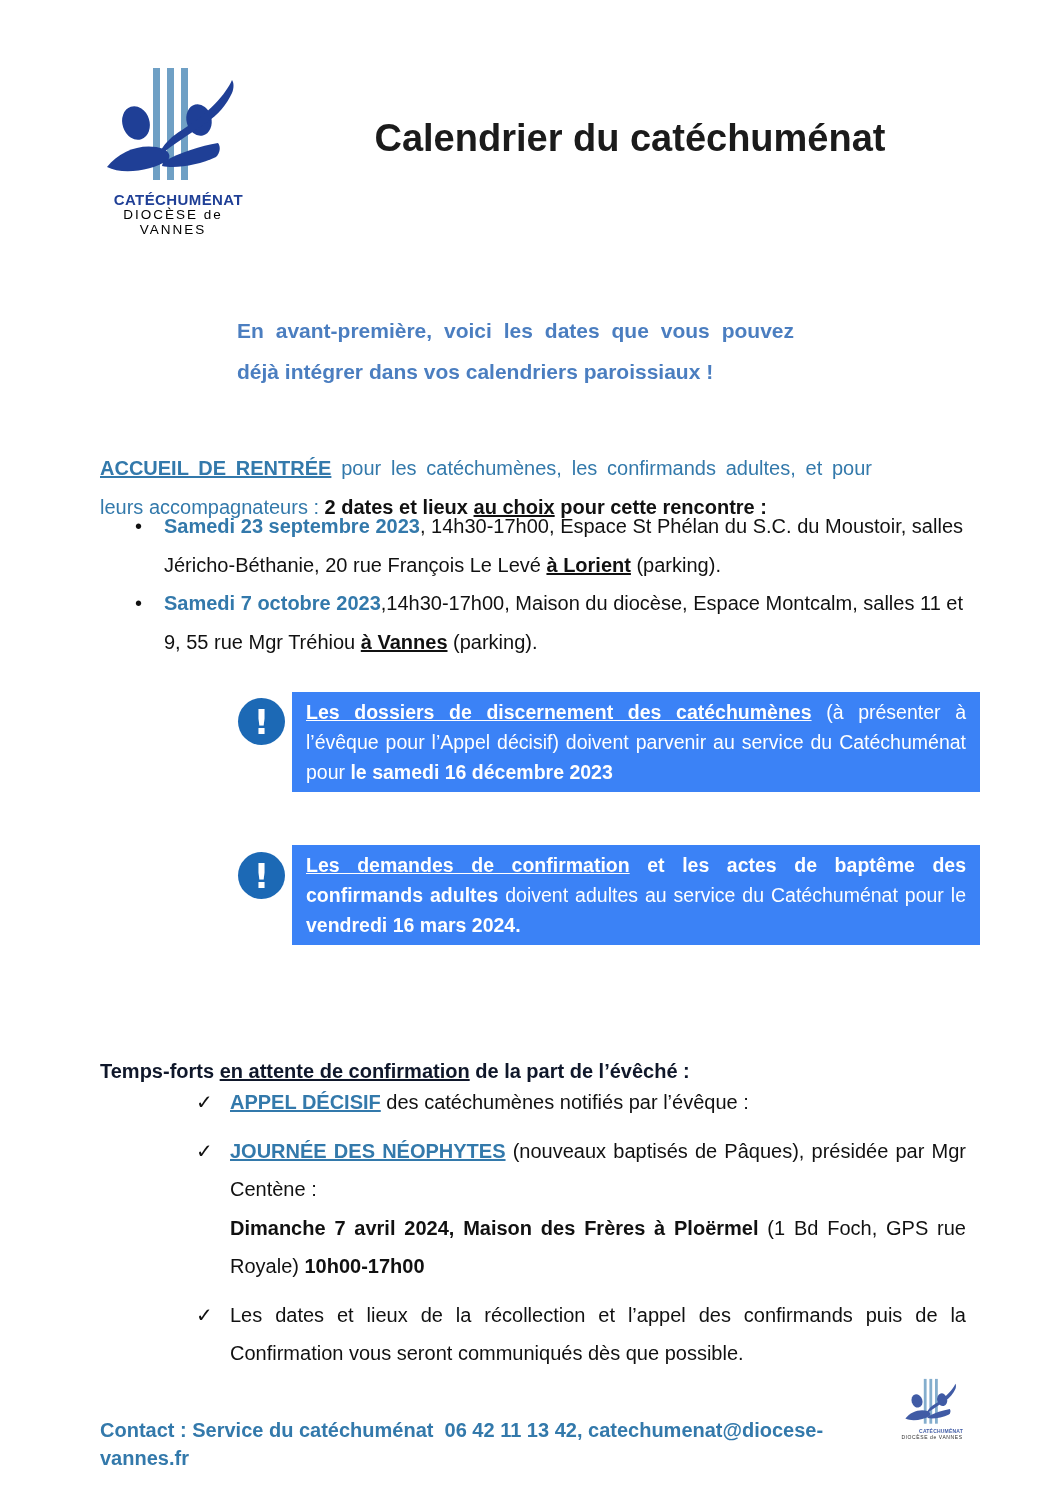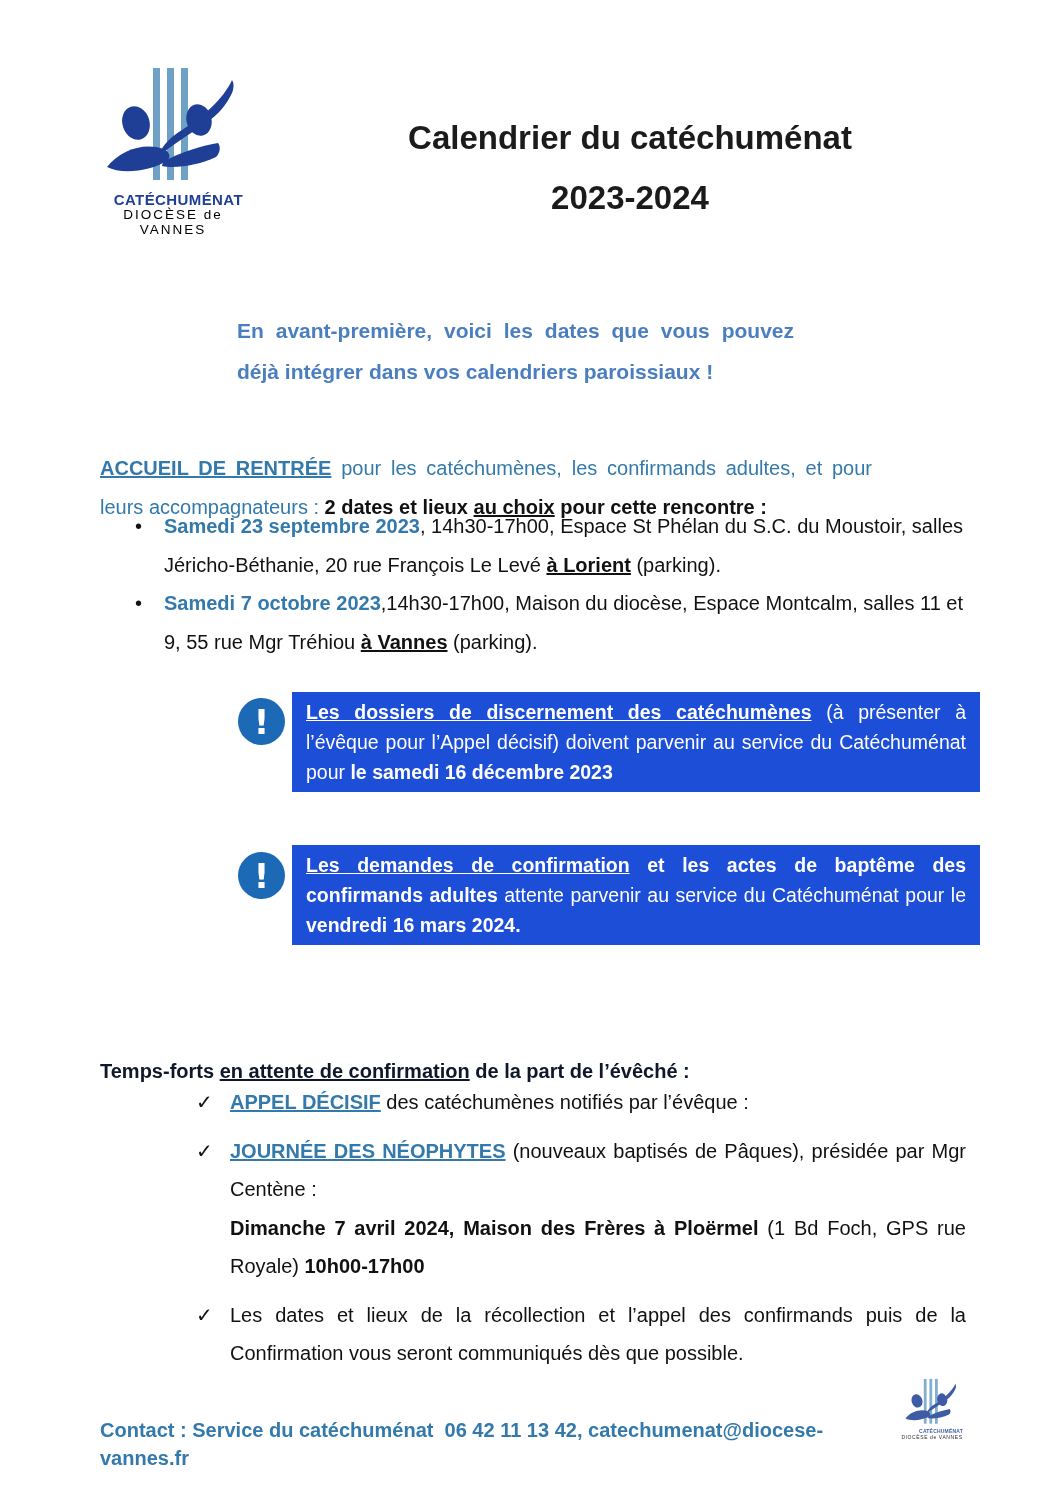--- a/index.html
+++ b/index.html
@@ -8,39 +8,39 @@
     background:#ffffff;overflow:hidden;
     font-family:"Liberation Sans",sans-serif;color:#111111;
   }
   
   .logo-main{position:absolute;left:103px;top:66px;width:140px;text-align:center;}
   .logo-main svg{display:block;margin:0 auto;}
   .logo-name{font-size:15px;font-weight:bold;color:#1f3f96;letter-spacing:.4px;line-height:15px;margin-top:4px;text-align:right;}
   .logo-sub{font-size:13.5px;color:#000000;letter-spacing:2px;line-height:15px;}
   
   .title{position:absolute;left:300px;top:108px;width:660px;text-align:center;
-    font-size:33px;line-height:60px;font-weight:bold;color:#1b1b1b;}
+    font-size:38px;line-height:60px;font-weight:bold;color:#1b1b1b;}
   
   .intro{position:absolute;left:237px;top:289px;width:557px;
     font-size:21px;line-height:41px;font-weight:bold;color:#4b7ec0;text-align:justify;}
   
   .accueil{position:absolute;left:100px;top:429px;width:772px;
     font-size:20px;line-height:38.5px;text-align:justify;}
   .blue-head{color:#3379ab;font-weight:bold;}
   .blue-reg{color:#3379ab;}
   .b{font-weight:bold;}
   .u{text-decoration:underline;}
   
   .bullets{position:absolute;left:133px;top:507px;width:830px;margin:0;padding:0;list-style:none;
     font-size:20px;line-height:38.5px;text-align:justify;}
   .bullets li{position:relative;padding-left:31px;}
   .bullets .dot{position:absolute;left:2px;top:0;}
   
   .callout{position:absolute;left:292px;width:688px;box-sizing:border-box;
-    background:#1d4ed8;color:#ffffff;padding:5px 14px;
+    background:#3b82f6;color:#ffffff;padding:5px 14px;
     font-size:19.5px;line-height:30px;text-align:justify;}
   .callout-1{top:692px;}
   .callout-2{top:845px;}
   .excl-icon{position:absolute;left:238px;width:47px;height:47px;border-radius:50%;
     background:#1c69b5;display:flex;align-items:center;justify-content:center;}
   .excl-icon-1{top:698px;}
   .excl-icon-2{top:852px;}
   .excl-mark{color:#ffffff;font-weight:bold;font-size:34px;line-height:34px;font-family:"DejaVu Sans",sans-serif;}
   
   .temps{position:absolute;left:100px;top:1032px;width:800px;
@@ -73,41 +73,40 @@
       <path d="M 1 101 C 14 84 38 76 58 83 C 63 86 65 90 62 94 C 46 105 16 109 1 101 Z" fill="#1f3f96"></path>
       <path d="M 56 88 C 66 79 82 69 100 57 C 112 49 121 38 126 27 C 128 22 128 17 126 14 C 120 28 103 47 76 64 C 66 70 59 77 55 84 Z" fill="#1f3f96"></path>
       <path d="M 57 96 C 74 86 95 80 112 77 C 115 81 114 87 110 91 C 93 99 70 103 56 100 Z" fill="#1f3f96"></path>
     </svg>
     <div class="logo-name">CATÉCHUMÉNAT</div>
     <div class="logo-sub">DIOCÈSE de VANNES</div>
   </div>
 
   <div class="title">
     <div>Calendrier du catéchuménat</div>
-    <div>2023-2024</div>
   </div>
 
   <p class="intro">En avant-première, voici les dates que vous pouvez déjà intégrer dans vos calendriers paroissiaux !</p>
 
   <p class="accueil"><span class="blue-head u">ACCUEIL DE RENTRÉE</span><span class="blue-reg"> pour les catéchumènes, les confirmands adultes, et pour leurs accompagnateurs : </span><span class="b">2 dates et lieux </span><span class="b u">au choix</span><span class="b"> pour cette rencontre :</span></p>
 
   <ul class="bullets">
     <li><span class="dot">•</span><span class="blue-head">Samedi 23 septembre 2023</span><span>, 14h30-17h00, Espace St Phélan du S.C. du Moustoir, salles Jéricho-Béthanie, 20 rue François Le Levé </span><span class="b u">à Lorient</span><span> (parking).</span></li>
     <li><span class="dot">•</span><span class="blue-head">Samedi 7 octobre 2023</span><span>,14h30-17h00, Maison du diocèse, Espace Montcalm, salles 11 et 9, 55 rue Mgr Tréhiou </span><span class="b u">à Vannes</span><span> (parking).</span></li>
   </ul>
 
   <div class="excl-icon excl-icon-1">
       <span class="excl-mark">!</span>
     </div>
   <div class="callout callout-1"><span class="b u">Les dossiers de discernement des catéchumènes</span><span class="b"></span><span> (à présenter à l’évêque pour l’Appel décisif) doivent parvenir au service du Catéchuménat pour </span><span class="b">le samedi 16 décembre 2023</span></div>
 
   <div class="excl-icon excl-icon-2">
       <span class="excl-mark">!</span>
     </div>
-  <div class="callout callout-2"><span class="b u">Les demandes de confirmation</span><span class="b"> et les actes de baptême des confirmands adultes</span><span> attente parvenir au service du Catéchuménat pour le </span><span class="b">vendredi 16 mars 2024.</span></div>
+  <div class="callout callout-2"><span class="b u">Les demandes de confirmation</span><span class="b"> et les actes de baptême des confirmands adultes</span><span> doivent adultes au service du Catéchuménat pour le </span><span class="b">vendredi 16 mars 2024.</span></div>
 
   <p class="temps"><span>Temps-forts </span><span class="u">en attente de confirmation</span><span> de la part de l’évêché :</span></p>
 
   <div class="checklist">
 
     <div class="check-item">
       <span class="check-mark">✓</span>
       <div class="check-body">
         <div><span class="blue-head u">APPEL DÉCISIF</span><span> des catéchumènes notifiés par l’évêque :</span></div>
       </div>

